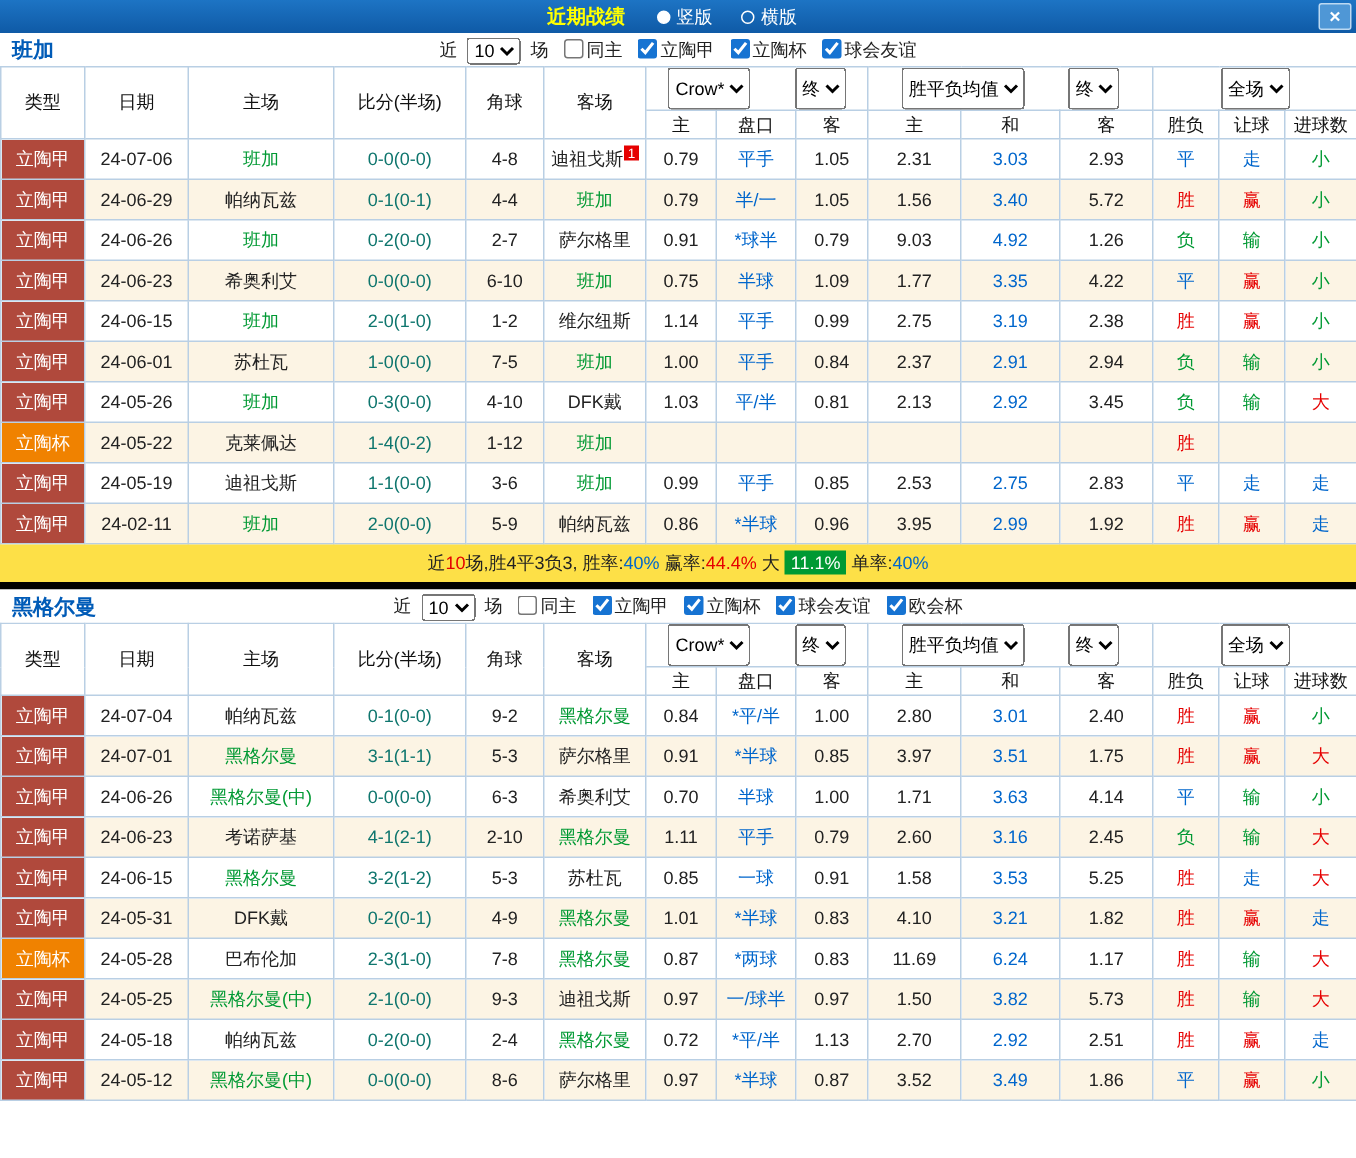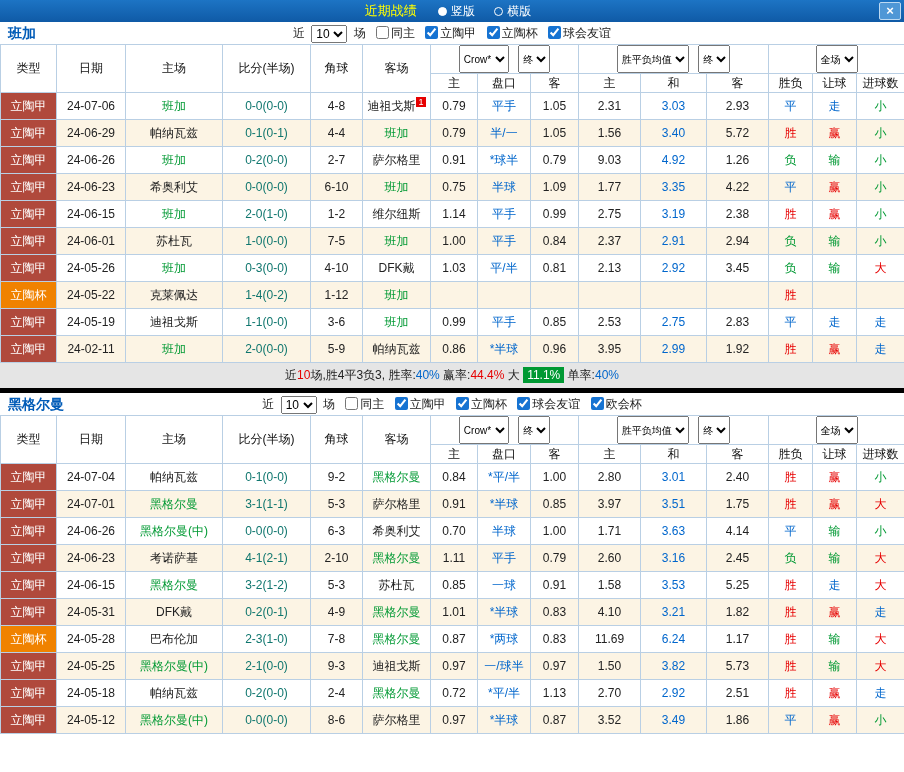--- a/index.html
+++ b/index.html
@@ -2,58 +2,58 @@
 <html><head>
 <meta charset="utf-8">
 <style>
   * { margin:0; padding:0; box-sizing:border-box; }
   html,body { width:904px; height:772px; overflow:hidden; background:#fff;
     font-family:"Liberation Sans","DejaVu Sans",sans-serif; font-size:12px; color:#222; }
 
   
   .titlebar { position:relative; height:22px; background:linear-gradient(#1d74c4,#0f5aa6);
     color:#fff; text-align:center; line-height:22px; }
-  .titlebar .title { color:#ffff00; font-weight:normal; font-size:13px; margin-right:10px; }
+  .titlebar .title { color:#ffff00; font-weight:bold; font-size:13px; margin-right:10px; }
   .radio { margin:8px 8px; cursor:pointer; }
   .dot { display:inline-block; width:9px; height:9px; border:1px solid #fff; border-radius:50%;
     margin-right:4px; vertical-align:-1px; }
   .dot.filled { background:#fff; }
   .close { position:absolute; right:3px; top:2px; width:22px; height:18px; line-height:16px;
     background:#4f97d6; border:1px solid #bcd9f2; border-radius:2px; color:#fff;
     font-size:13px; font-weight:bold; text-align:center; cursor:pointer; }
 
   
   .filterbar { position:relative; height:22px; line-height:22px; text-align:center; background:#fff; }
   .teamname { position:absolute; left:8px; top:0; color:#005bb7; font-weight:bold; font-size:14px; }
   .filterbar select { font-size:12px; height:18px; margin:0 3px; vertical-align:middle; }
   .cb { margin-left:7px; white-space:nowrap; }
   .cb input { width:13px; height:13px; vertical-align:-2px; margin-right:2px; accent-color:#1673d2; }
 
   
   table { width:904px; table-layout:fixed; border-collapse:collapse; }
   th,td { border:1px solid #b9cfe4; text-align:center; overflow:hidden; white-space:nowrap; }
   thead th { background:#fff; font-weight:normal; color:#111; }
   tr.h1 th { height:29px; }
-  tr.h1 select { font-size:10px; height:28px; margin:0 3px; max-width:84px; }
+  tr.h1 select { font-size:12px; height:28px; margin:0 13px; max-width:84px; }
   tr.h2 th { height:19px; }
   tbody td { height:27px; }
   tbody tr:nth-child(even) td { background:#fcf4e4; }
   td.type { color:#fff; font-size:12px; }
   td.type.league { background:#b0493c; }
   td.type.cup { background:#f08200; }
   td.score { color:#0f766e; }
   td.focal { color:#009933; }
   td.handicap, td.draw { color:#0066cc;text-align:center; }
   td.res.r { color:#e60000; }
   td.res.b { color:#0066cc; }
   td.res.g { color:#009933; }
   sup.badge { background:#e60000; color:#fff; font-size:9px; padding:0 2px; margin-left:1px; }
 
   
-  .summary { height:25px; line-height:25px; text-align:center; background:#e5e5e5; }
+  .summary { height:25px; line-height:25px; text-align:center; background:#fde047; }
   .summary .c-r { color:#e60000; }
   .summary .c-b { color:#0066cc; }
   .summary .bg-g { background:#009933; color:#fff; padding:1px 4px; }
   .summary .bg-r { background:#e60000; color:#fff; padding:1px 4px; }
 
   .blackline { height:5px; background:#000; }
 </style>
 </head>
 <body>
 

